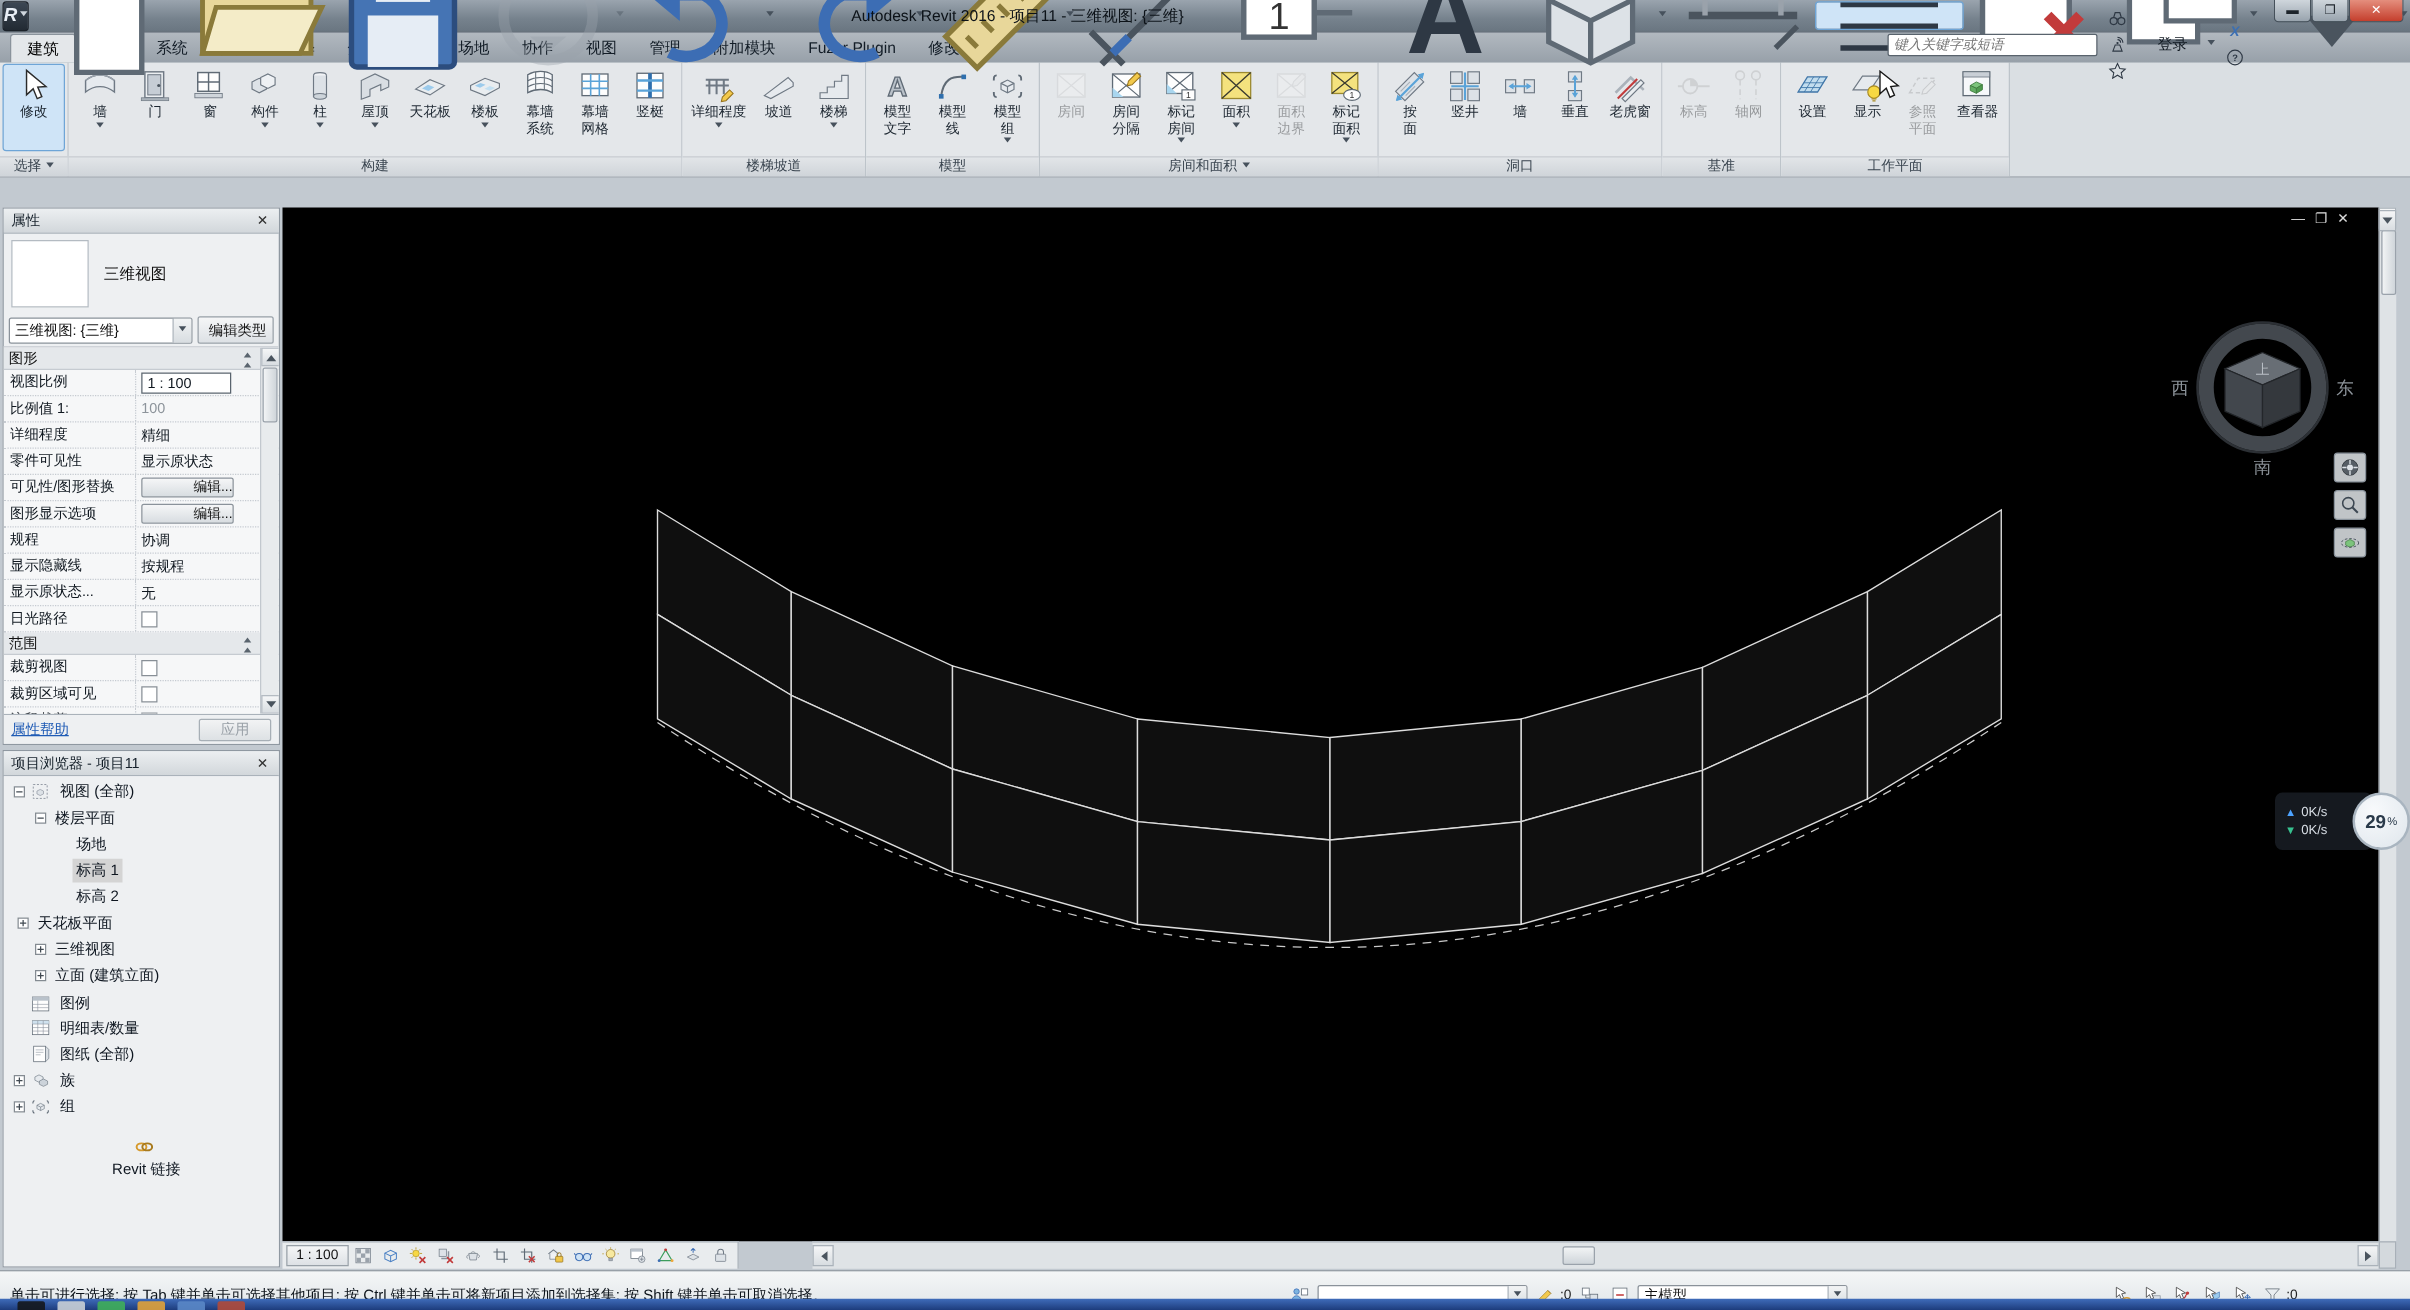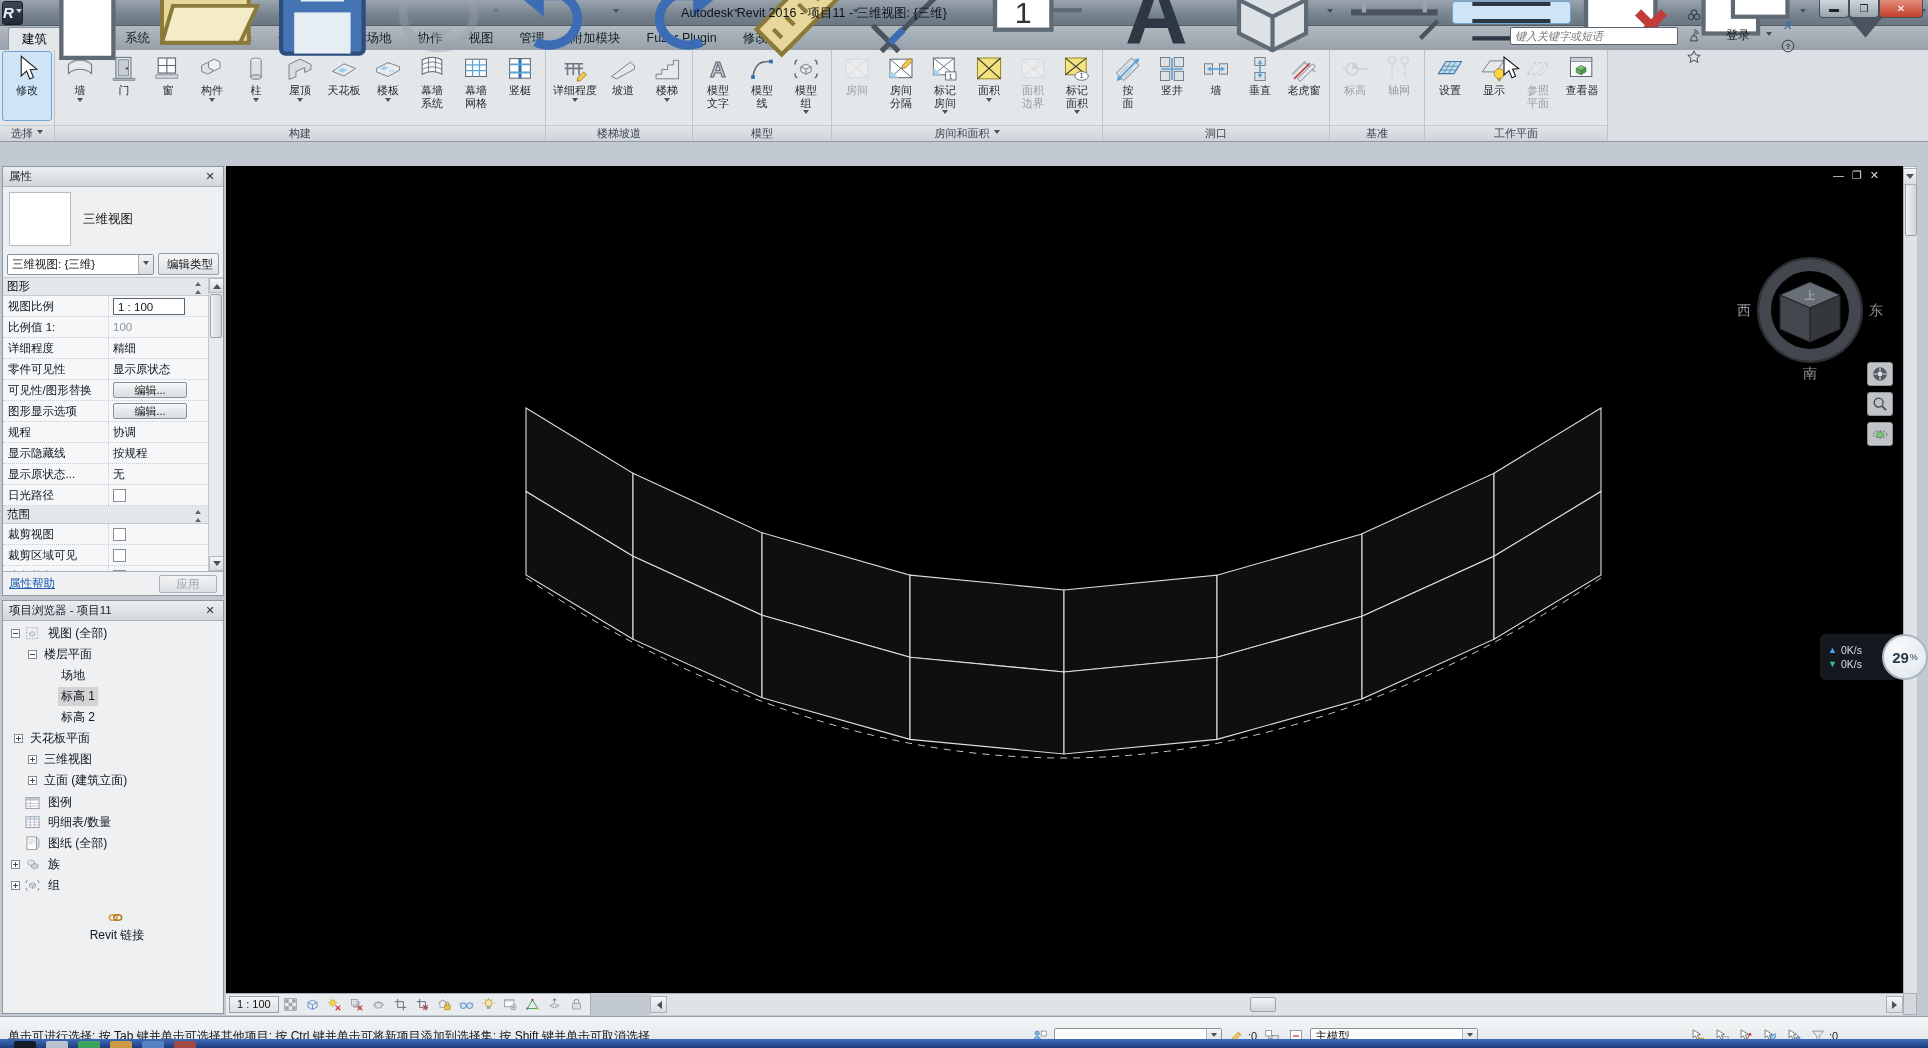--- a/index.html
+++ b/index.html
@@ -56,21 +56,21 @@
 .etbtn{height:22px;display:flex;align-items:center;gap:3px;border:1px solid #98a0a8;border-radius:2px;background:linear-gradient(#f5f6f7,#dde1e5);font-size:11.5px;padding:0 5px;color:#111}
 .pgrid{position:relative;flex:1;overflow:hidden;background:#f6f7f8;border-top:1px solid #c2c8ce}
 .psec{height:18px;background:#e5e8eb;border-bottom:1px solid #c6cbd1;display:flex;align-items:center;padding:0 4px;font-size:11.5px;color:#111}
 .psec .chev{margin-left:auto;display:flex;flex-direction:column;gap:1px;margin-right:18px}
 .chev i{width:0;height:0;border:3px solid transparent;border-bottom:4px solid #5a646e;display:block}
 .prow{height:21px;display:flex;border-bottom:1px dotted #c6cbd1;align-items:center}
 .plab{width:106px;padding-left:5px;font-size:11.5px;color:#101820;white-space:nowrap;overflow:hidden;border-right:1px dotted #c6cbd1;line-height:20px}
 .pval{flex:1;padding:0 18px 0 4px;font-size:11.5px;color:#101820;display:flex;align-items:center}
 .pval.gray{color:#8d949b}
 .valedit{border:1px solid #5a646e;background:#fff;height:17px;line-height:16px;padding:0 4px;min-width:72px}
-.pbtn{height:16px;min-width:74px;border:1px solid #8a929a;border-radius:2px;background:linear-gradient(#f5f6f7,#d8dde1);font-size:11px;text-align:center;line-height:15px;color:#111}
+.pbtn{height:16px;min-width:74px;border:1px solid #8a929a;border-radius:2px;background:linear-gradient(#f5f6f7,#d8dde1);font-size:11px;text-align:right;line-height:15px;color:#111}
 .pchk{width:13px;height:13px;border:1px solid #888f96;background:#fff}
 .pscroll{position:absolute;right:0;top:0;bottom:0;width:15px;background:#e8ebed;border-left:1px solid #c2c8ce}
 .sarr{position:absolute;left:0;width:15px;height:15px;background:linear-gradient(#f5f6f7,#d8dde1);border:1px solid #b4bbc2;display:flex;align-items:center;justify-content:center}
 .sthumb{position:absolute;left:1px;width:12px;border:1px solid #9aa2ab;background:linear-gradient(90deg,#f2f4f5,#cfd5da);border-radius:2px}
 .pfoot{flex:0 0 24px;border-top:1px solid #aab2ba;background:#eef0f2;display:flex;align-items:center;padding:0 6px}
 .plink{font-size:11.5px;color:#1f5bb5;text-decoration:underline}
 .applybtn{margin-left:auto;width:58px;height:18px;border:1px solid #a7afb6;border-radius:2px;background:linear-gradient(#f2f3f4,#dde1e4);color:#9aa1a8;font-size:11.5px;text-align:center;line-height:17px}
 
 .ptree{flex:1;overflow:hidden;padding-top:2px;background:#eef0f2}
 .trow{height:21px;display:flex;align-items:center;font-size:12px;color:#0e1620;white-space:nowrap}

